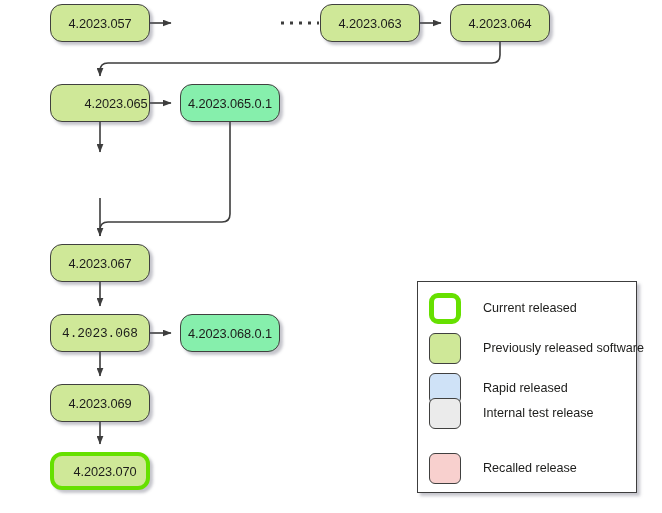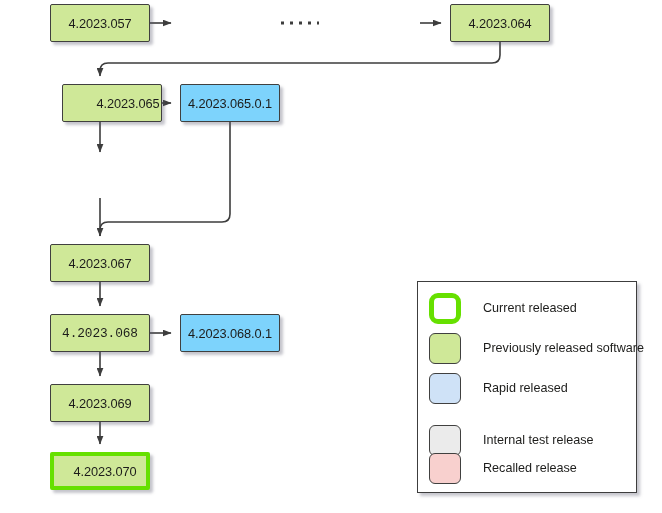--- a/index.html
+++ b/index.html
@@ -28,34 +28,34 @@
     width: 662px;
     height: 513px;
     overflow: visible;
     pointer-events: none;
   }
   .node {
     position: absolute;
     box-sizing: border-box;
     width: 100px;
     height: 38px;
-    border-radius: 2px;
+    border-radius: 12px;
     border: 1.3px solid #40403f;
     background: #cfe898;
     display: flex;
     align-items: center;
     justify-content: center;
     font-size: 12.8px;
     color: #1d1d1b;
     letter-spacing: -0.1px;
     white-space: nowrap;
     box-shadow: 3px 3px 3px rgba(90, 90, 110, 0.35);
   }
   .node.rapid {
-    background: #7dd3fc;
+    background: #86efac;
   }
   .node.current {
     border: 4px solid #66e000;
     background: #cfe898;
     box-shadow: 3px 3px 3px rgba(90, 90, 110, 0.35);
     padding-left: 10px;
   }
 
   
   #legend {
@@ -131,23 +131,24 @@
     <path d="M100,282 L100,306" fill="none" stroke="#3d3d3d" stroke-width="1.6" marker-end="url(#arrowhead)"></path>
 
     <path d="M150,333 L171,333" fill="none" stroke="#3d3d3d" stroke-width="1.6" marker-end="url(#arrowhead)"></path>
 
     <path d="M100,352 L100,376" fill="none" stroke="#3d3d3d" stroke-width="1.6" marker-end="url(#arrowhead)"></path>
 
     <path d="M100,422 L100,444" fill="none" stroke="#3d3d3d" stroke-width="1.6" marker-end="url(#arrowhead)"></path>
   </svg>
 
   <div class="node" style="left:50px;  top:4px;">4.2023.057</div>
+  <div class="node" style="left:320px; top:4px;">4.2023.063</div>
   <div class="node" style="left:450px; top:4px;">4.2023.064</div>
 
-  <div class="node" style="left:62px;  top:84px;padding-left:32px;">4.2023.065</div>
+  <div class="node" style="left:50px;  top:84px;padding-left:32px;">4.2023.065</div>
   <div class="node rapid" style="left:180px; top:84px;">4.2023.065.0.1</div>
 
   <div class="node" style="left:50px;  top:244px;">4.2023.067</div>
 
   <div class="node" style="left:50px;  top:314px;font-family:Liberation Mono, monospace;">4.2023.068</div>
   <div class="node rapid" style="left:180px; top:314px;">4.2023.068.0.1</div>
 
   <div class="node" style="left:50px;  top:384px;">4.2023.069</div>
   <div class="node current" style="left:50px;  top:452px;">4.2023.070</div>
 
@@ -157,21 +158,21 @@
       <span class="legend-label">Current released</span>
     </div>
     <div class="legend-row" style="top:49px;">
       <span class="swatch prev"></span>
       <span class="legend-label">Previously released software</span>
     </div>
     <div class="legend-row" style="top:89px;">
       <span class="swatch rapid"></span>
       <span class="legend-label">Rapid released</span>
     </div>
-    <div class="legend-row" style="top:141px;justify-content:space-between;">
+    <div class="legend-row" style="top:114px;justify-content:space-between;">
       <span class="swatch internal"></span>
       <span class="legend-label">Internal test release</span>
     </div>
     <div class="legend-row" style="top:169px;">
       <span class="swatch recall"></span>
       <span class="legend-label">Recalled release</span>
     </div>
   </div>
 
 </div>

